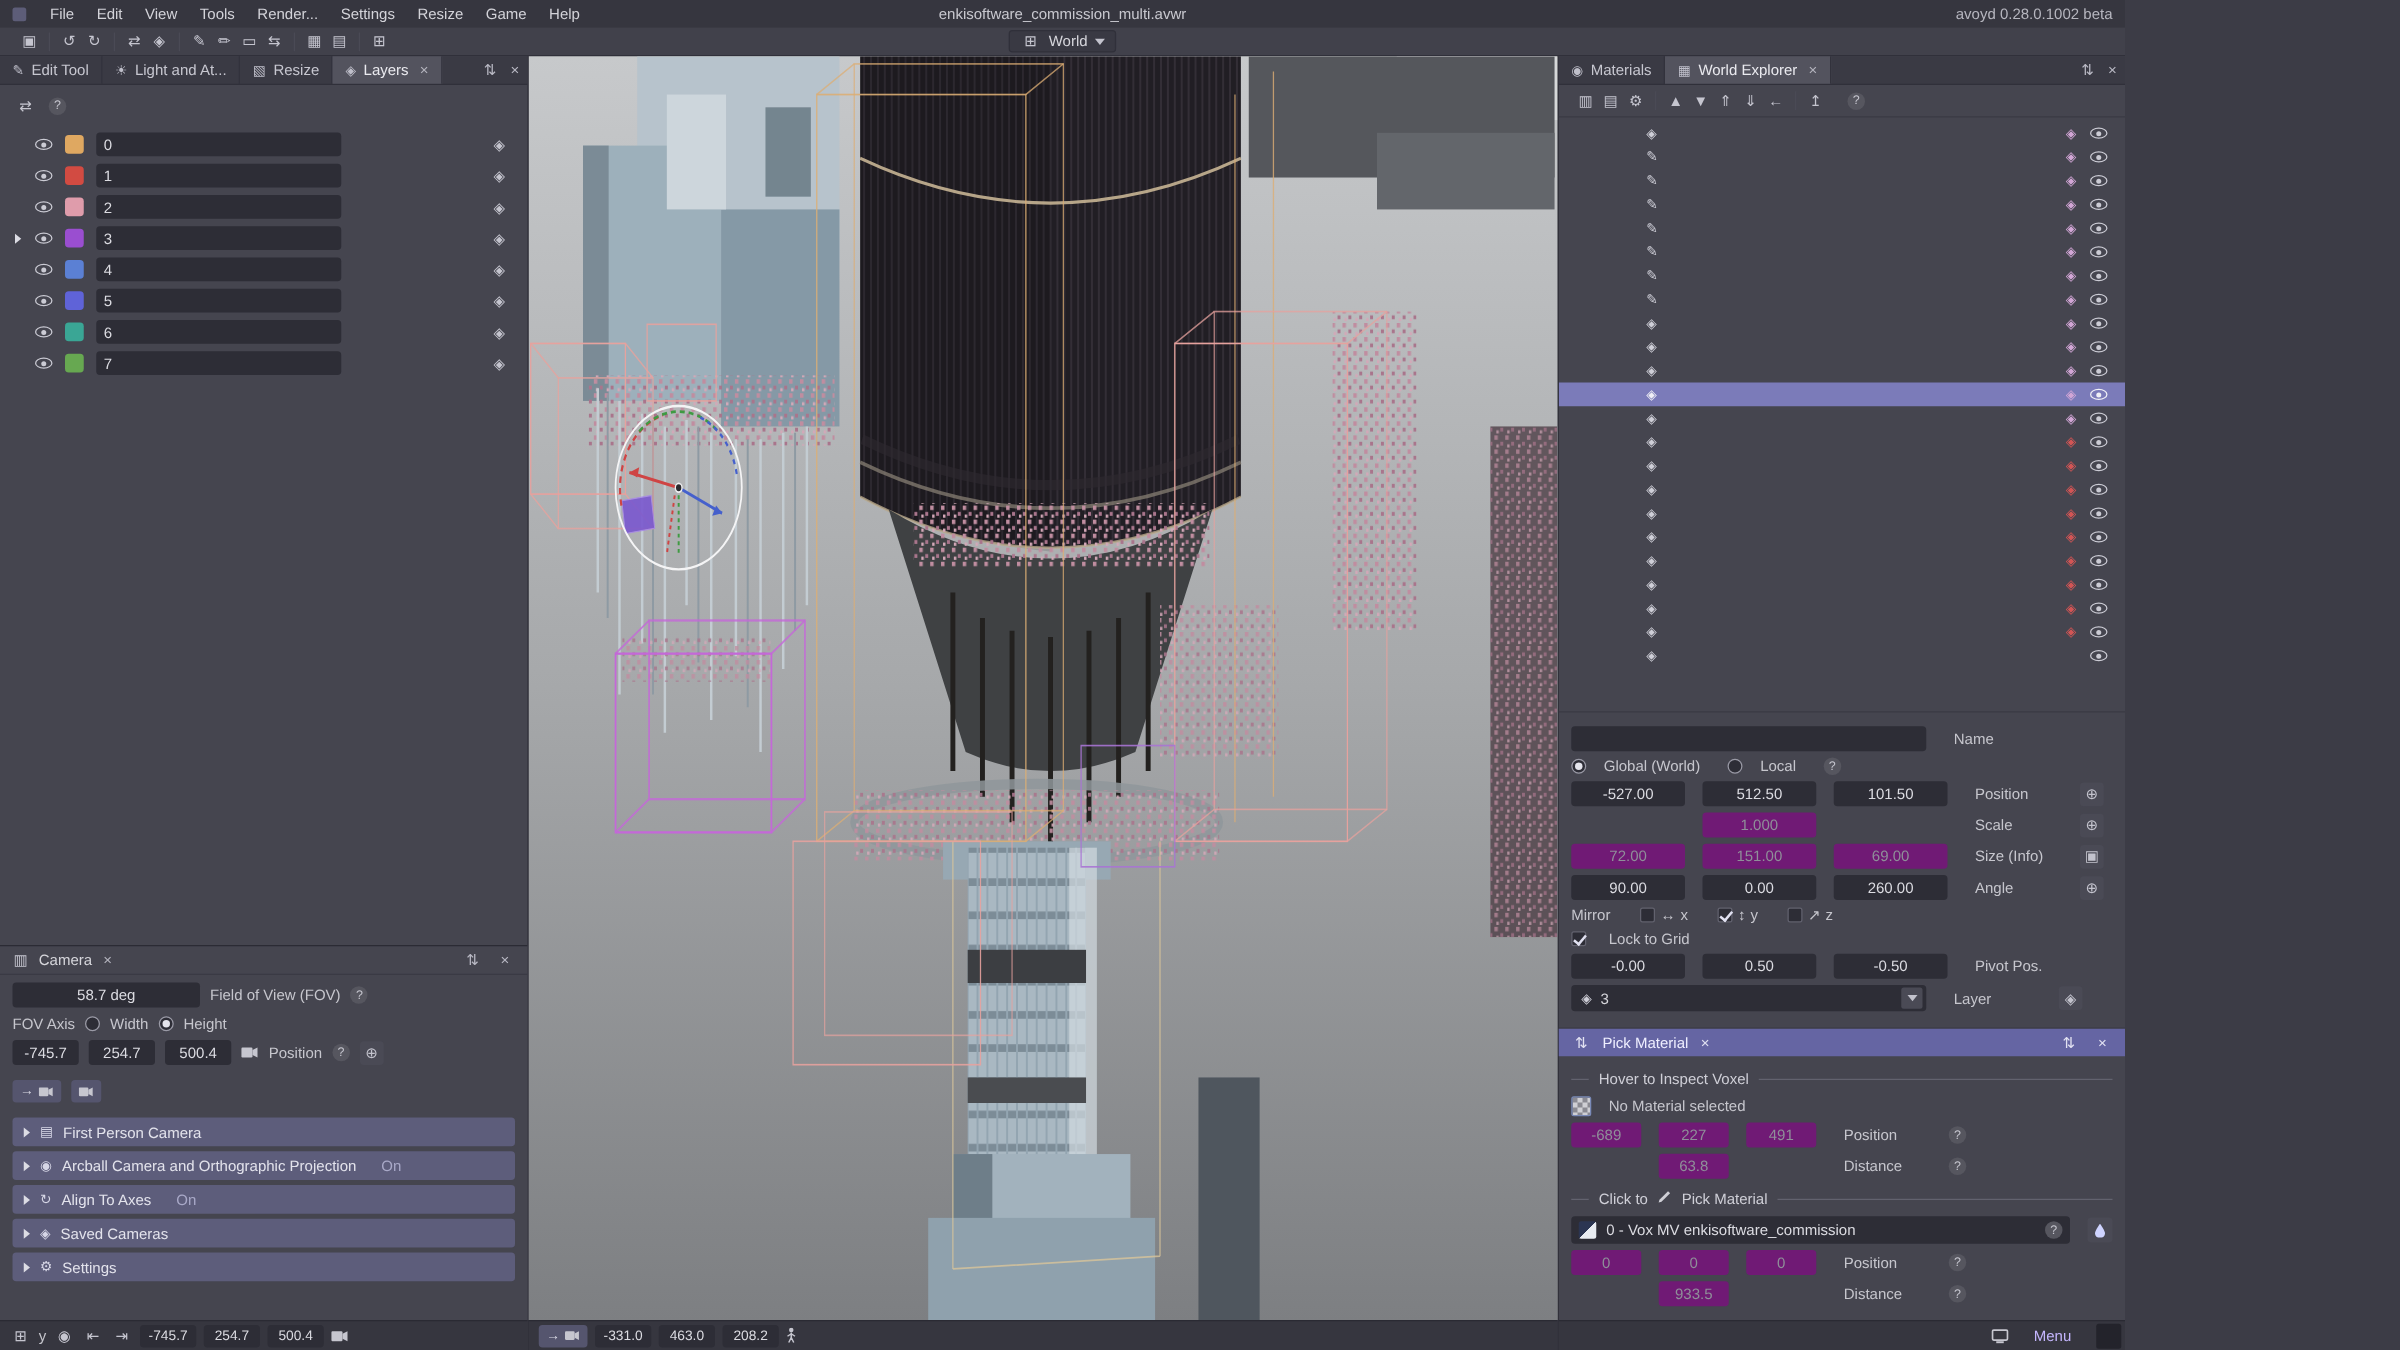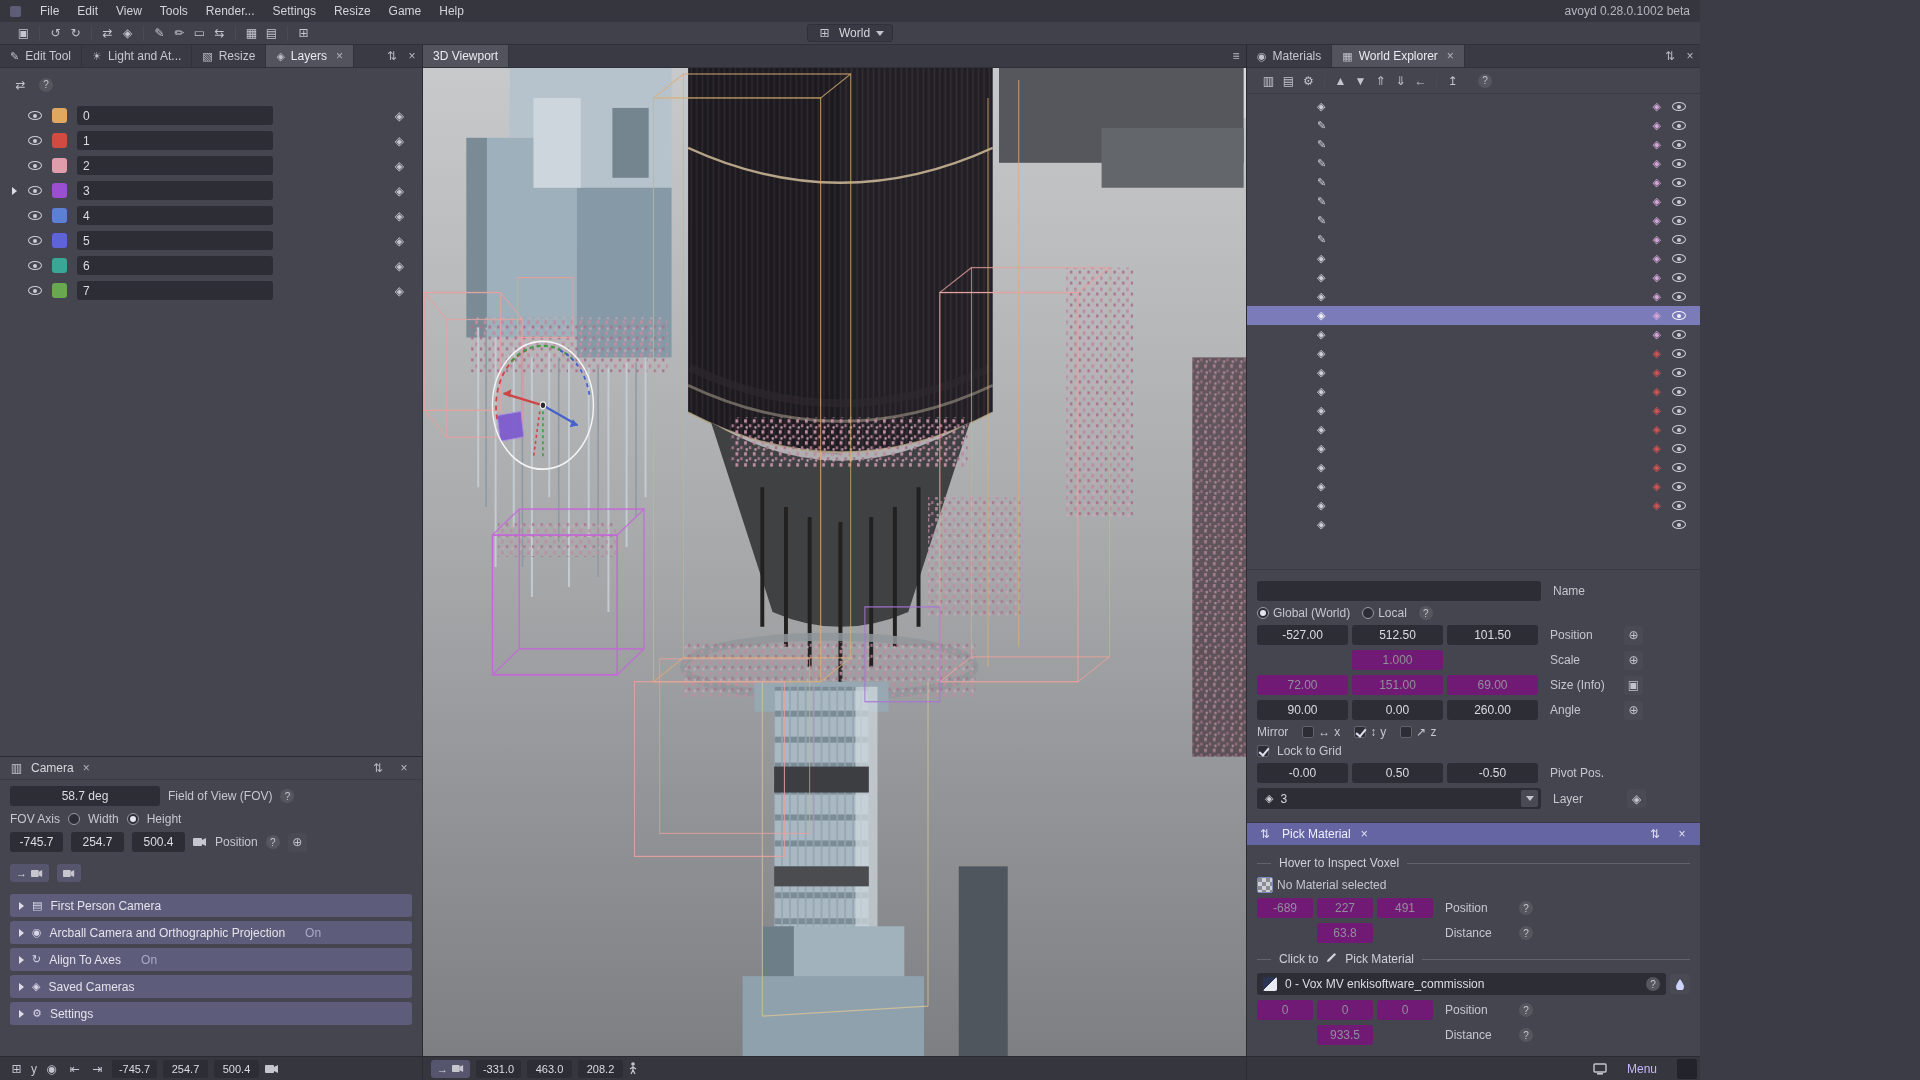--- a/index.html
+++ b/index.html
@@ -80,21 +80,21 @@
   .tree-row{height:19px;display:flex;align-items:center;padding:0 14px 0 70px;gap:6px}
   .tree-row.selected{background:#7b7bb9}
   .t-icon{font-size:11px;color:#cfcfd8}
   .badges{margin-left:auto;display:flex;align-items:center;gap:11px}
   .badge{font-size:11px}
   .badge.pink{color:#d2a6d6}
   .badge.red{color:#d25555}
   .tree-row.selected .t-icon,.tree-row.selected .i-eye{color:#f0f0f6}
 
   .xform{border-top:1px solid #3a3a44;padding:6px 10px 8px;flex:none}
-  .x-row{display:flex;align-items:center;gap:4px;margin:5px 0}
+  .x-row{display:flex;align-items:center;gap:14px;margin:5px 0}
   .x3{width:91px}
   .slot{width:91px;flex:none}
   .x-label{width:70px;margin-left:8px;color:#c6c6cd;white-space:nowrap;font-size:12px}
   .wide{width:284px;justify-content:flex-start}
   .dd{width:284px;background:#2d2d36;border-radius:3px;height:21px;display:flex;align-items:center;gap:7px;padding:0 3px 0 8px}
   .dbtn{margin-left:auto;width:17px;height:17px;border-radius:2px;background:#4a4a55;display:flex;align-items:center;justify-content:center;flex:none}
   .cbx{width:12px;height:12px;background:#2d2d36;border:1px solid #62626e;border-radius:2px;position:relative;display:inline-block;flex:none}
   .cbx.on::after{content:"";position:absolute;left:3px;top:0;width:4px;height:8px;border-right:2px solid #e0e0f0;border-bottom:2px solid #e0e0f0;transform:rotate(40deg)}
   .mgrp{display:flex;align-items:center;gap:4px;margin-left:10px}
   .ax{color:#c6c6cd}
@@ -133,20 +133,21 @@
         <span class="menu-item">File</span>
         <span class="menu-item">Edit</span>
         <span class="menu-item">View</span>
         <span class="menu-item">Tools</span>
         <span class="menu-item">Render...</span>
         <span class="menu-item">Settings</span>
         <span class="menu-item">Resize</span>
         <span class="menu-item">Game</span>
         <span class="menu-item">Help</span>
       </nav>
+    <div class="mb-title">enkisoftware_commission_multi.avwr</div>
     <div class="mb-version">avoyd 0.28.0.1002 beta</div>
   </div>
 
   <div class="toolbar">
     <div id="toolbar-groups">
         <div class="tb-group">
           <span class="tb-icon">▣</span>
         </div>
         <div class="tb-group">
           <span class="tb-icon">↺</span>
@@ -360,27 +361,20 @@
         <span class="i-cam">
           <svg width="14" height="10" viewBox="0 0 14 10">
               <rect x="0" y="1" width="9" height="8" rx="1" fill="currentColor"></rect>
               <path d="M9 3 L13 1 V9 L9 7 Z" fill="currentColor"></path>
             </svg>
         </span>
       </div>
     </div>
 
     <div class="viewport">
-      <div class="tabbar">
-        <div class="tab active">
-          <span>3D Viewport</span>
-        </div>
-        <span class="spacer"></span>
-        <span class="ctrl">≡</span>
-      </div>
 
       <div class="vp-canvas">
         <svg class="scene" viewBox="0 0 1043 990" preserveAspectRatio="none">
           <defs>
             <linearGradient id="bg" x1="0" y1="0" x2="0" y2="1">
               <stop offset="0" stop-color="#c7c9cb"></stop>
                 <stop offset="0.5" stop-color="#a6a8aa"></stop>
                 <stop offset="1" stop-color="#7d7f82"></stop>
             </linearGradient>
             <pattern id="vst" width="7" height="10" patternUnits="userSpaceOnUse">

